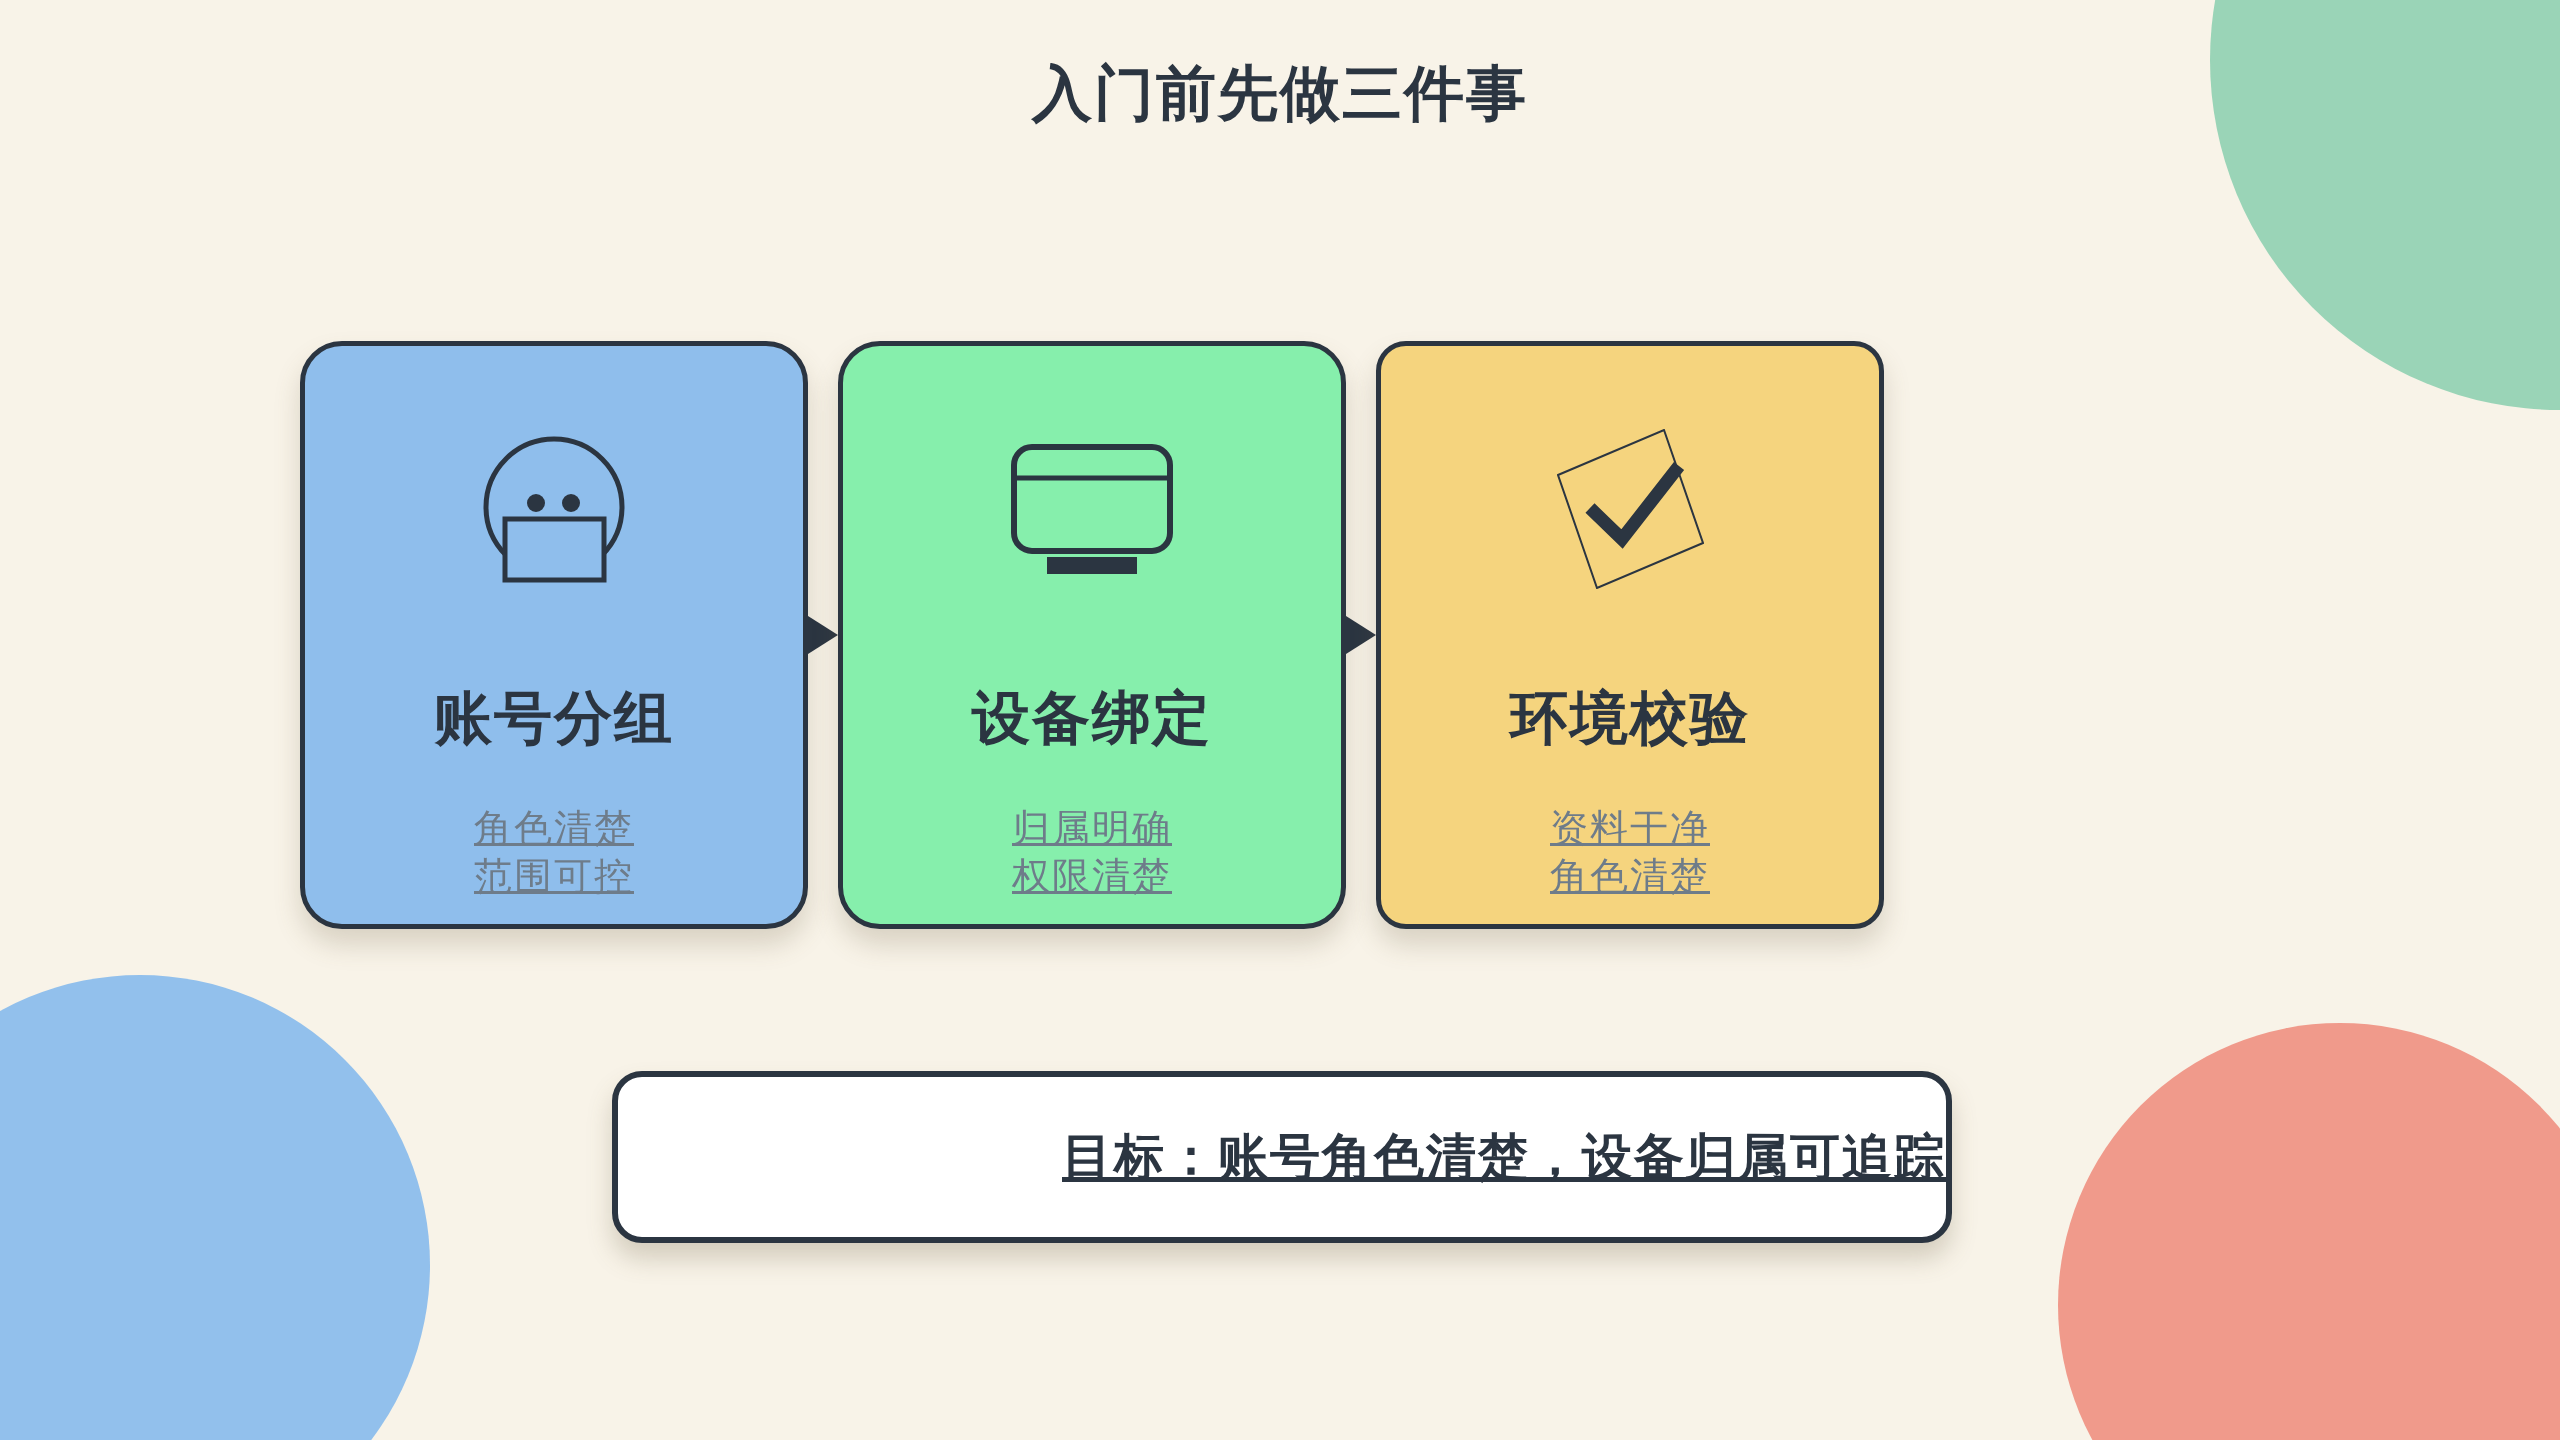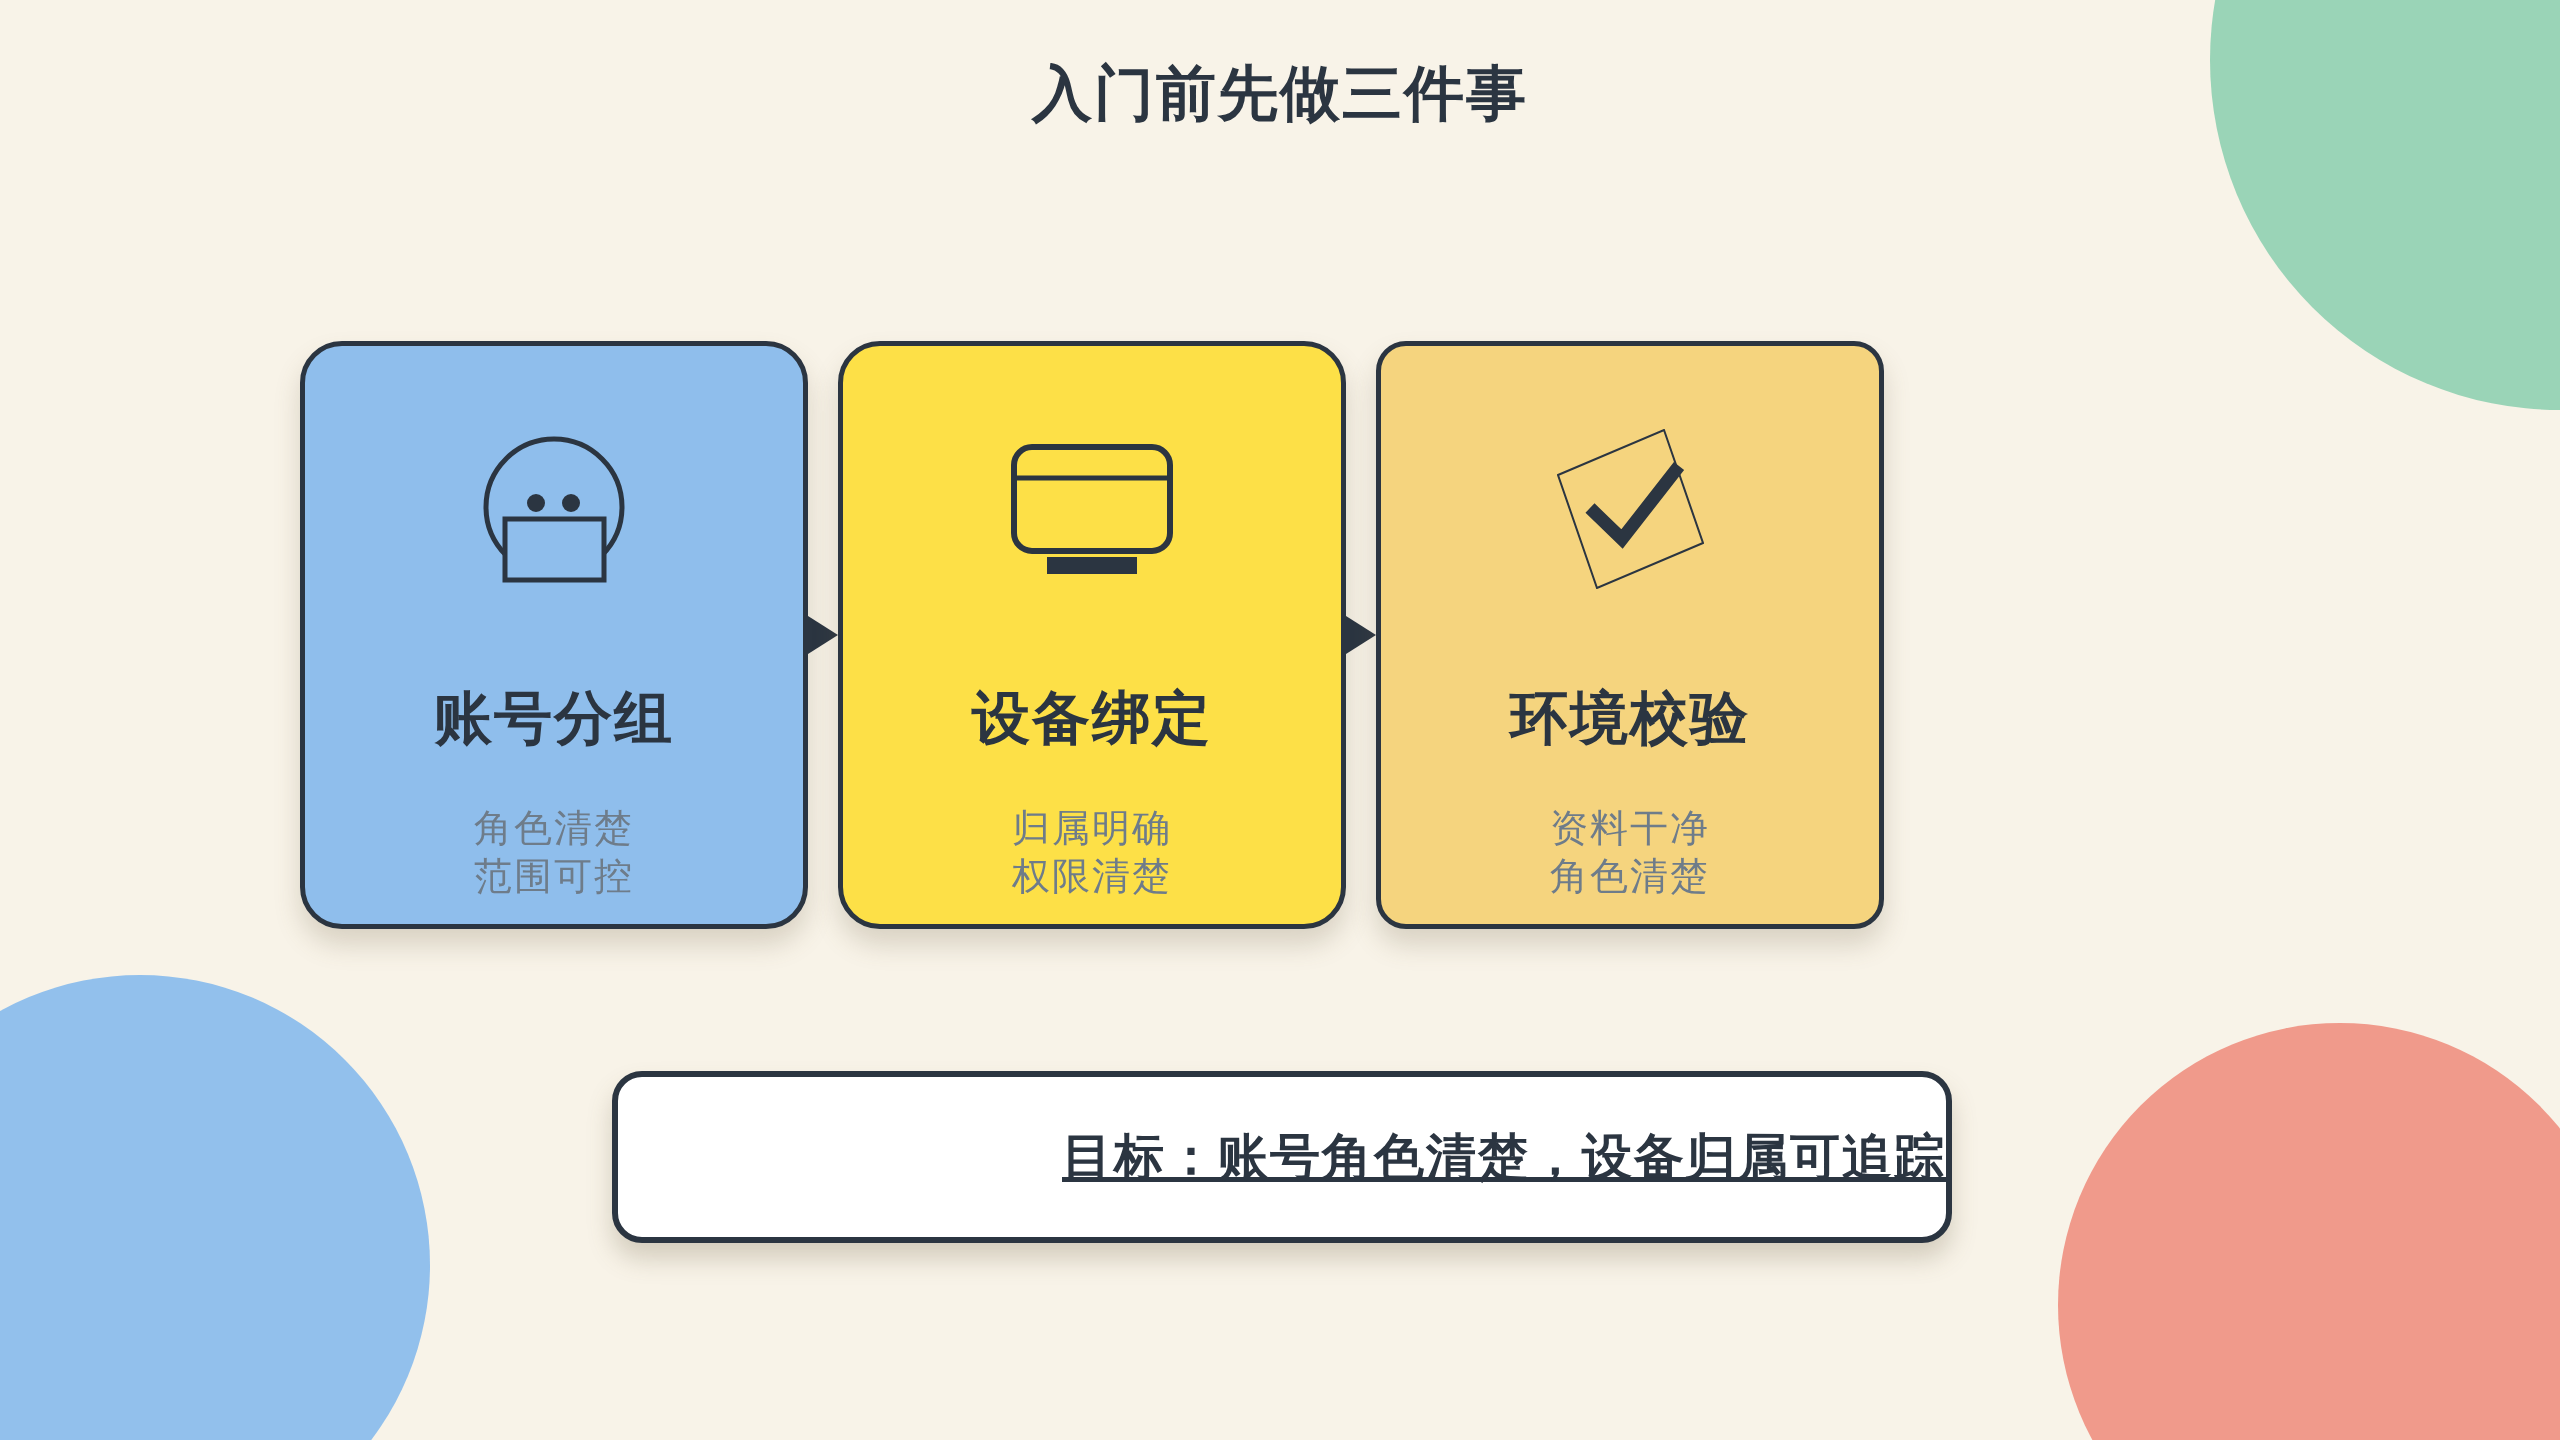--- a/index.html
+++ b/index.html
@@ -82,20 +82,21 @@
     letter-spacing: 2px;
   }
 
   .card-sub {
     margin-top: 52px;
     font-size: 38px;
     line-height: 48px;
     color: var(--muted);
     text-align: center;
     letter-spacing: 2px;
+    text-decoration: underline;
   }
 
   .connector {
     flex: 1;
     display: flex;
     align-items: center;
   }
   .connector .line {
     flex: 1;
     height: 8px;
@@ -159,21 +160,21 @@
       <div>角色清楚</div>
       <div>范围可控</div>
     </div>
   </div>
 
   <div class="connector">
     <div class="line"></div>
     <div class="head"></div>
   </div>
 
-  <div class="card" style="background: #fde047;">
+  <div class="card" style="background: #86efac;">
     <div class="icon-wrap">
       <svg width="162" height="130" viewBox="0 0 162 130" aria-hidden="true">
         <rect x="3" y="3" width="156" height="104" rx="18" fill="none" stroke="currentColor" stroke-width="6"></rect>
         <line x1="4" y1="34" x2="158" y2="34" stroke="currentColor" stroke-width="5"></line>
         <rect x="36" y="113" width="90" height="17" fill="currentColor"></rect>
       </svg>
     </div>
     <div class="card-title">设备绑定</div>
     <div class="card-sub">
       <div>归属明确</div>

